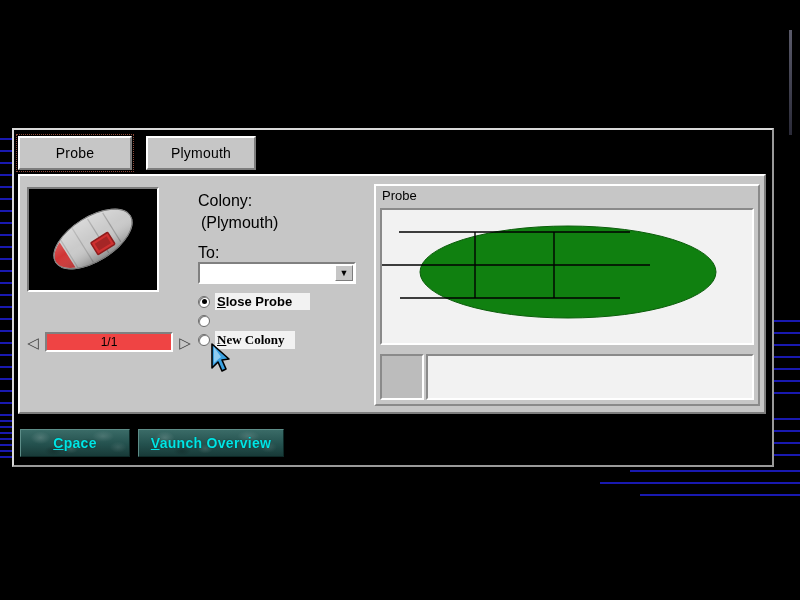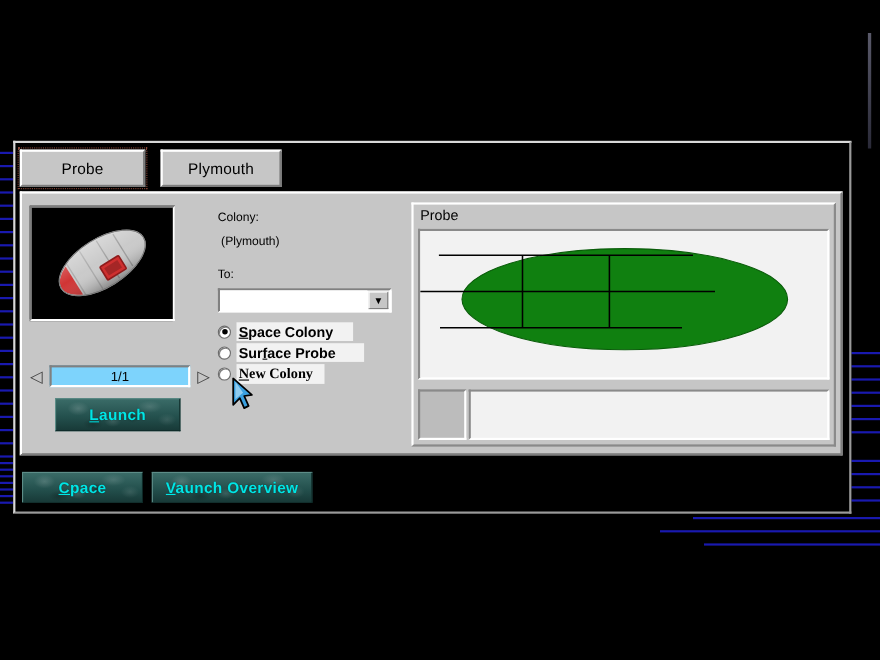--- a/index.html
+++ b/index.html
@@ -134,21 +134,21 @@
     justify-content: center;
     color: #404040;
     font-size: 15px;
     line-height: 1;
     cursor: default;
     user-select: none;
   }
   #pager-field {
     flex: 1;
     height: 20px;
-    background: #7dd3fc;
+    background: #ef4444;
     border-top: 2px solid #808080;
     border-left: 2px solid #808080;
     border-right: 2px solid #ffffff;
     border-bottom: 2px solid #ffffff;
     box-sizing: border-box;
     color: #000000;
     font-size: 12px;
     display: flex;
     align-items: center;
     justify-content: center;
@@ -186,21 +186,21 @@
     left: 30px;
     top: 186px;
     width: 114px;
     height: 30px;
   }
 
   
   .form-label {
     position: absolute;
     color: #000000;
-    font-size: 11px;
+    font-size: 16px;
     white-space: nowrap;
     cursor: default;
   }
   #label-colony  { left: 178px; top: 16px; }
   #label-colony-value { left: 181px; top: 38px; }
   #label-to      { left: 178px; top: 68px; }
 
   
   #colony-combo {
     position: absolute;
@@ -497,41 +497,37 @@
       </defs>
     </svg>
   </div>
 
   <div id="pager">
     <div class="pager-arrow">◁</div>
     <div id="pager-field">1/1</div>
     <div class="pager-arrow">▷</div>
   </div>
 
-  <div class="teal-button" id="launch-button">
-    <span><span class="mnemonic">L</span><span>aunch</span></span>
-  </div>
 
   <div class="form-label" id="label-colony">Colony:</div>
   <div class="form-label" id="label-colony-value">(Plymouth)</div>
   <div class="form-label" id="label-to">To:</div>
 
   <div id="colony-combo">
     <input id="colony-combo-input" type="text" value="" style="">
     <div id="colony-combo-arrow">▼</div>
   </div>
 
   <div id="radio-group">
     <div class="radio-row checked" id="radio-0">
       <span class="radio-mark"></span>
-      <span class="radio-label"><span class="mnemonic">S</span><span>pace Colony</span></span>
+      <span class="radio-label"><span class="mnemonic">S</span><span>lose Probe</span></span>
     </div>
     <div class="radio-row" id="radio-1">
       <span class="radio-mark"></span>
-      <span class="radio-label"><span>Sur</span><span class="mnemonic">f</span><span>ace Probe</span></span>
     </div>
     <div class="radio-row" id="radio-2">
       <span class="radio-mark"></span>
       <span class="radio-label"><span class="mnemonic">N</span><span>ew Colony</span></span>
     </div>
   </div>
 
   <div id="probe-group">
     <div id="probe-group-title">Probe</div>
 

